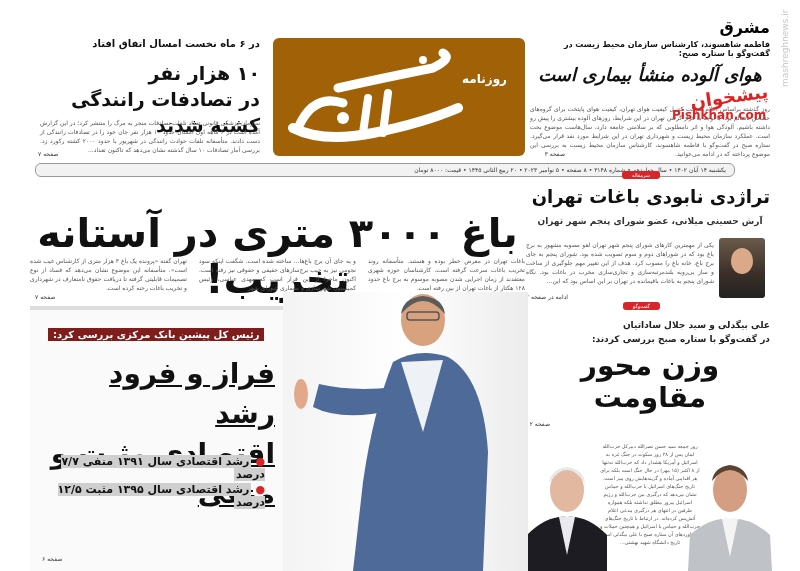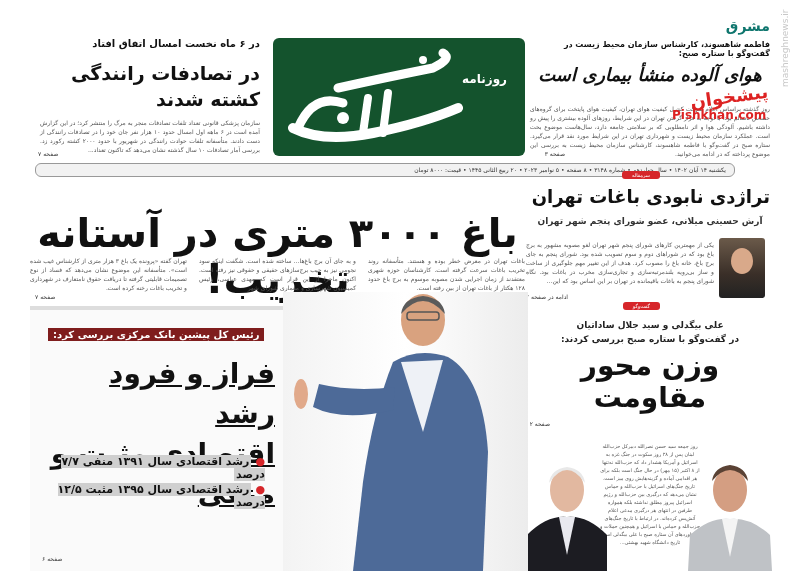--- a/index.html
+++ b/index.html
@@ -8,54 +8,54 @@
   .abs { position: absolute; }
   .small { font-size: 6px; color: #555; line-height: 9px; text-align: justify; }
   .pageref { font-size: 6px; color: #333; }
 
   
   .top-left-kicker { left: 30px; top: 38px; width: 230px; font-size: 10px; font-weight: bold; text-align: right; }
   .top-left-head { left: 30px; top: 60px; width: 230px; font-size: 19px; font-weight: bold; line-height: 26px; text-align: right; }
   .top-left-body { left: 40px; top: 118px; width: 220px; }
   .top-left-ref { left: 38px; top: 150px; }
 
-  .masthead { left: 273px; top: 38px; width: 252px; height: 118px; background: #14532d; border-radius: 6px; overflow: hidden; }
+  .masthead { left: 273px; top: 38px; width: 252px; height: 118px; background: #a16207; border-radius: 6px; overflow: hidden; }
   .mast-logo { position: absolute; left: 10px; top: 10px; width: 180px; height: 100px; }
   .mast-small { position: absolute; right: 18px; top: 34px; color: #fff; font-size: 12px; font-weight: bold; }
 
   .dateline { left: 35px; top: 163px; width: 700px; height: 14px; border: 1px solid #999; border-radius: 6px; background: #f2f2f2; }
   .dateline span { position: absolute; right: 8px; top: 2px; font-size: 6px; color: #333; white-space: nowrap; }
 
   .top-right-kicker { right: 30px; top: 40px; width: 240px; font-size: 8px; font-weight: bold; }
   .top-right-head { right: 30px; top: 64px; width: 240px; font-size: 18px; font-weight: bold; text-align: center; font-style: italic; }
   .top-right-body { right: 30px; top: 104px; width: 240px; }
   .top-right-ref { right: 235px; top: 150px; }
   .watermark-side { right: 6px; top: 10px; width: 14px; height: 120px; color: #c8c8c8; font-size: 9px; writing-mode: vertical-rl; transform: rotate(180deg); }
-  .watermark-logo { right: 30px; top: 18px; width: 40px; height: 20px; color: #0f766e; font-size: 14px; font-weight: bold; }
+  .watermark-logo { right: 30px; top: 18px; width: 40px; height: 20px; color: #000000; font-size: 16px; font-weight: bold; }
   .pishkhan { left: 672px; top: 108px; color: #d22; font-size: 12px; font-weight: bold; direction: ltr; }
   .pishkhan-fa { left: 690px; top: 86px; color: #d22; font-size: 18px; font-weight: bold; transform: rotate(-8deg); }
 
   
   .main-head { left: 30px; top: 182px; width: 495px; font-size: 40px; font-weight: 900; text-align: center; letter-spacing: -1px; margin-top: 28px; }
   .main-cols { left: 30px; top: 256px; width: 495px; display: flex; gap: 12px; }
   .main-cols div { flex: 1; }
   .main-ref { left: 35px; top: 293px; }
 
   
   .label-red { background: #d6262a; color: #fff; font-size: 5px; padding: 1px 10px; border-radius: 3px; }
   .label-1 { right: 140px; top: 171px; }
   .side-head { right: 30px; top: 186px; width: 240px; font-size: 18px; font-weight: bold; text-align: right; }
   .side-sub { right: 30px; top: 216px; width: 240px; font-size: 9px; font-weight: bold; text-align: center; color: #333; }
   .side-photo { right: 35px; top: 238px; width: 46px; height: 60px; background: linear-gradient(#6b5a4a, #3a2f28 60%, #222); border-radius: 3px; }
   .side-photo::after { content: ""; position: absolute; left: 12px; top: 10px; width: 22px; height: 26px; background: #d9a98a; border-radius: 50%; }
   .side-body { right: 86px; top: 240px; width: 188px; }
   .side-ref { right: 232px; top: 293px; }
 
   .label-2 { right: 140px; top: 302px; }
-  .right-kicker { right: 30px; top: 318px; width: 240px; font-size: 9px; font-weight: bold; text-align: center; color: #222; line-height: 14px; }
+  .right-kicker { right: 30px; top: 318px; width: 240px; font-size: 9px; font-weight: bold; text-align: right; color: #222; line-height: 14px; }
   .right-head { right: 30px; top: 350px; width: 240px; font-size: 28px; font-weight: 900; text-align: center; line-height: 32px; }
   .right-ref { right: 250px; top: 420px; }
   .right-body { right: 100px; top: 442px; width: 100px; text-align: center; }
   .right-panel { left: 527px; top: 298px; width: 245px; height: 273px; background: #f4f4f4; z-index: -1; }
   .person-a { left: 527px; top: 445px; width: 80px; height: 126px; }
   .person-b { left: 688px; top: 445px; width: 84px; height: 126px; }
 
   
   .bl-frame { left: 30px; top: 306px; width: 495px; height: 265px; background: #fafafa; border-top: 4px solid #ddd; }
   .bl-kicker { left: 48px; top: 328px; background: #7f1d1d; color: #fff; font-size: 10px; font-weight: bold; padding: 1px 5px; }
@@ -67,20 +67,21 @@
   .bullets li.gap { margin-top: 14px; }
   .bl-ref { left: 42px; top: 555px; }
 
   .photo-main { left: 283px; top: 292px; width: 245px; height: 279px; background: linear-gradient(90deg, #f3f3f3, #ffffff 50%, #ececec); overflow: hidden; }
 </style>
 </head>
 <body>
 
 <div class="abs top-left-kicker">در ۶ ماه نخست امسال اتفاق افتاد</div>
 <div class="abs top-left-head">
+  <div>۱۰ هزار نفر</div>
   <div>در تصادفات رانندگی کشته شدند</div>
 </div>
 <div class="abs small top-left-body">سازمان پزشکی قانونی تعداد تلفات تصادفات منجر به مرگ را منتشر کرد؛ در این گزارش آمده است در ۶ ماهه اول امسال حدود ۱۰ هزار نفر جان خود را در تصادفات رانندگی از دست دادند. متأسفانه تلفات حوادث رانندگی در شهریور با حدود ۲۰۰۰ کشته رکورد زد. بررسی آمار تصادفات ۱۰ سال گذشته نشان می‌دهد که تاکنون تعداد...</div>
 <div class="abs pageref top-left-ref">صفحه ۷</div>
 
 <div class="abs masthead">
   <svg class="mast-logo" viewBox="0 0 180 100">
     <path d="M10 80 Q40 95 90 85 Q140 75 175 60" stroke="#fff" stroke-width="10" fill="none" stroke-linecap="round"></path>
     <path d="M15 80 Q30 45 60 55" stroke="#fff" stroke-width="9" fill="none" stroke-linecap="round"></path>
     <path d="M55 40 Q100 30 150 20 Q170 10 160 5" stroke="#fff" stroke-width="9" fill="none" stroke-linecap="round"></path>

